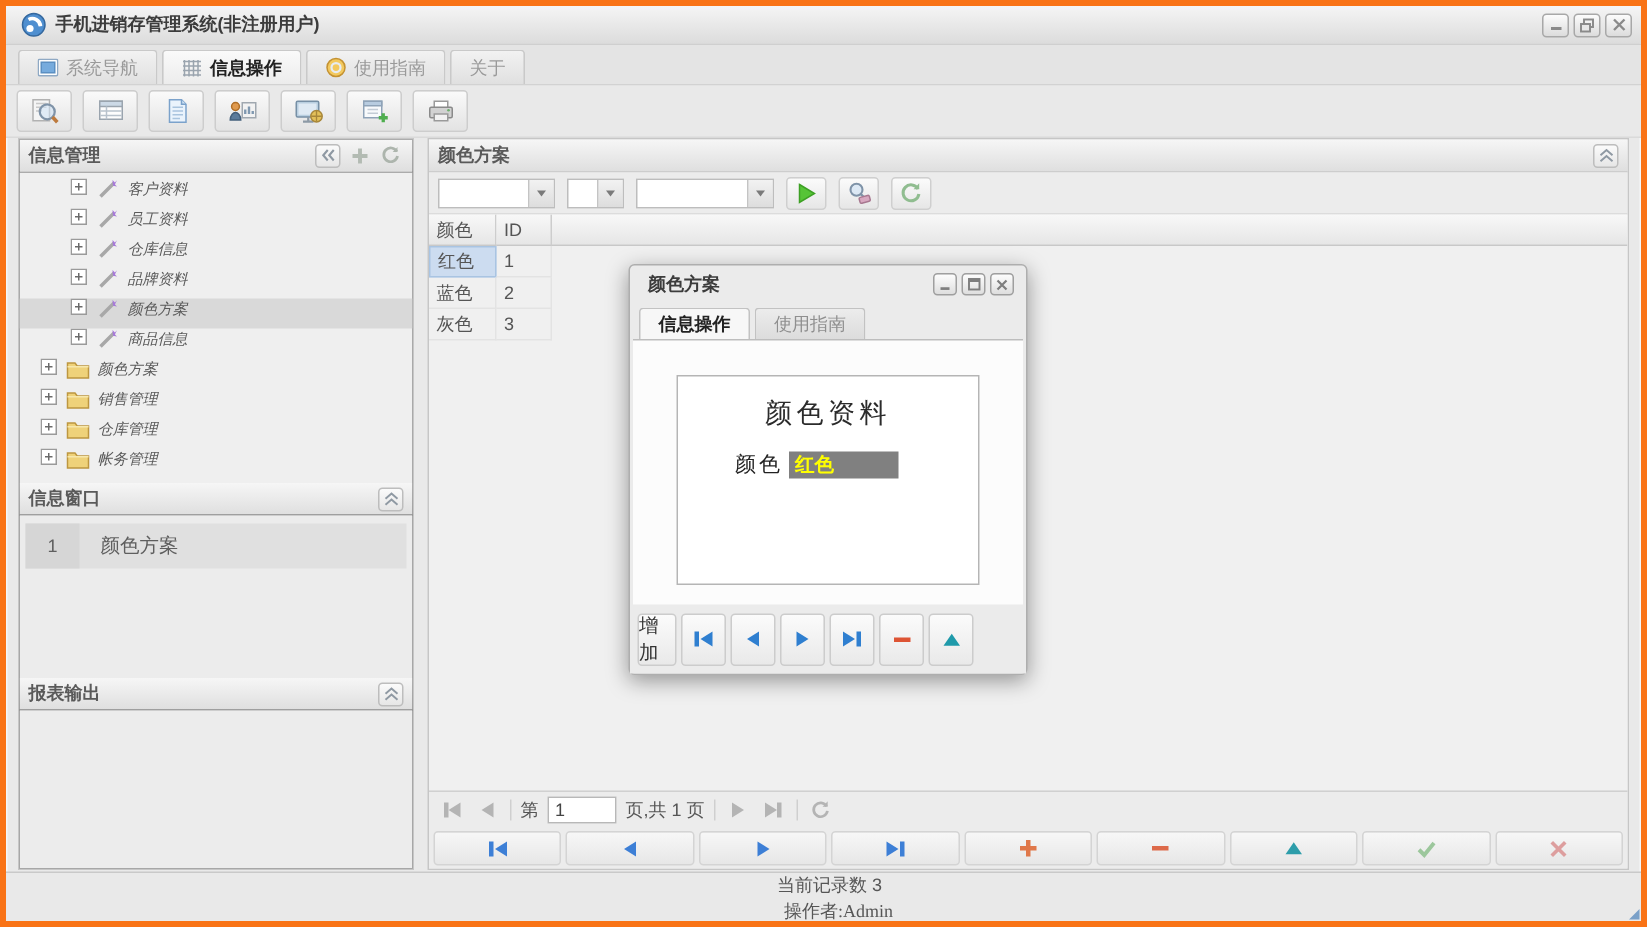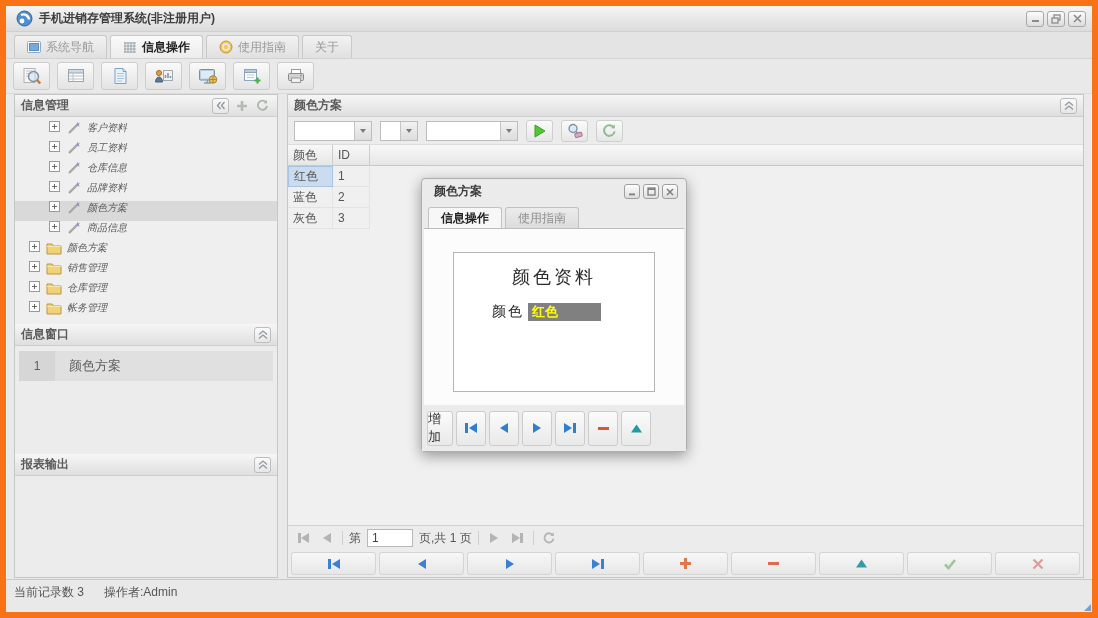--- a/index.html
+++ b/index.html
@@ -1,18 +1,18 @@
 <!DOCTYPE html>
 <html><head>
 <meta charset="utf-8">
 <style>
   * { margin:0; padding:0; box-sizing:border-box; }
   html,body { width:1098px; height:618px; font-family:"Liberation Sans","DejaVu Sans",sans-serif; }
   body { background:#cfd6dd; }
-  .window { position:absolute; inset:0; background:#e9e9e9; border:6px solid #f97316; box-shadow: inset 0 0 0 1px #f5f7f9; overflow:hidden; }
+  .window { position:absolute; inset:0; background:#e9e9e9; border:4px solid #f97316; box-shadow: inset 0 0 0 1px #f5f7f9; overflow:hidden; }
 
   
   .titlebar { height:26px; display:flex; align-items:center; padding:0 6px; background:linear-gradient(#f5f5f5,#dcdcdc); border-bottom:1px solid #cfcfcf; }
   .titlebar .app-ic { width:17px; height:17px; margin:0 6px 0 4px; }
   .titlebar .title { font-size:12px; font-weight:600; color:#3c3c3c; flex:1; }
   .winbtn { width:18px; height:16px; margin-left:3px; border:1px solid #a8a8a8; border-radius:3px;
             background:linear-gradient(#fcfcfc,#dcdcdc); display:flex; align-items:center; justify-content:center; cursor:default; }
 
   
   .tabbar { height:27px; background:#e4e4e4; display:flex; align-items:flex-end; padding-left:8px; border-bottom:1px solid #d2d2d2; }
@@ -79,22 +79,22 @@
   .nbtn { flex:1; height:23px; border:1px solid #d4d4d4; border-radius:3px; background:linear-gradient(#f7f7f7,#e7e7e7); display:flex; align-items:center; justify-content:center; gap:1px; }
 
   
   .tri-r { width:0; height:0; border-top:5px solid transparent; border-bottom:5px solid transparent; border-left:8px solid var(--c,#3d7fd6); }
   .tri-l { width:0; height:0; border-top:5px solid transparent; border-bottom:5px solid transparent; border-right:8px solid var(--c,#3d7fd6); }
   .vbar  { width:3px; height:10px; background:var(--c,#3d7fd6); }
   .gap1 { width:1px; }
 
   
   .statusbar { position:absolute; left:0; right:0; bottom:0; height:33px; background:#e9e9e9; border-top:1px solid #c9c9c9; }
-  .statusbar .inner { height:24px; display:flex; align-items:center; font-size:12px; color:#565656; }
-  .st1 { margin-left:8px; } .st2 { margin-left:20px; } .st3 { margin-left:40px; }
+  .statusbar .inner { height:24px; display:flex; align-items:center; font-size:12px; color:#565656;flex-direction:column; }
+  .st1 { margin-left:8px; } .st2 { margin-left:20px;font-family:Liberation Serif, serif; } .st3 { margin-left:40px; }
 
   
   .dialog { position:absolute; left:415px; top:172px; width:266px; height:274px; background:#ebebeb; border:1px solid #aeaeae; border-radius:4px;
             box-shadow:0 4px 14px rgba(0,0,0,.38); display:flex; flex-direction:column; }
   .dlg-title { height:25px; display:flex; align-items:center; padding:0 8px; }
   .dlg-title .dt { font-size:12px; font-weight:700; color:#3c3c3c; flex:1; padding-left:4px; }
   .dwinbtn { width:16px; height:15px; margin-left:3px; border:1px solid #9f9f9f; border-radius:3px; background:linear-gradient(#fdfdfd,#dedede); display:flex; align-items:center; justify-content:center; }
   .dlg-tabs { height:24px; display:flex; align-items:flex-end; padding-left:6px; }
   .dtab { height:21px; padding:0 12px; display:flex; align-items:center; font-size:12px; margin-right:3px; border:1px solid #c2c2c2; border-bottom:none; border-radius:3px 3px 0 0; color:#8f8f8f; background:linear-gradient(#ececec,#dcdcdc); }
   .dtab.active { color:#222; font-weight:700; background:#f7f7f7; }

